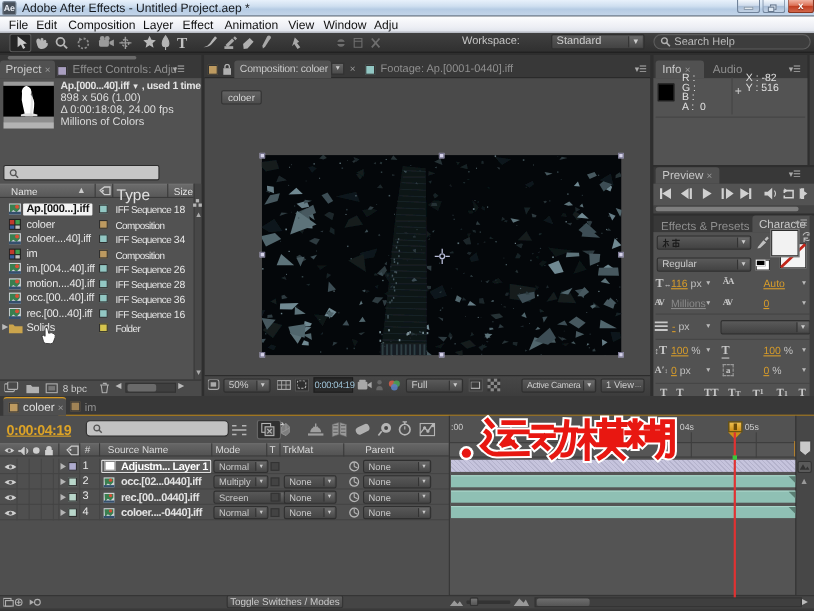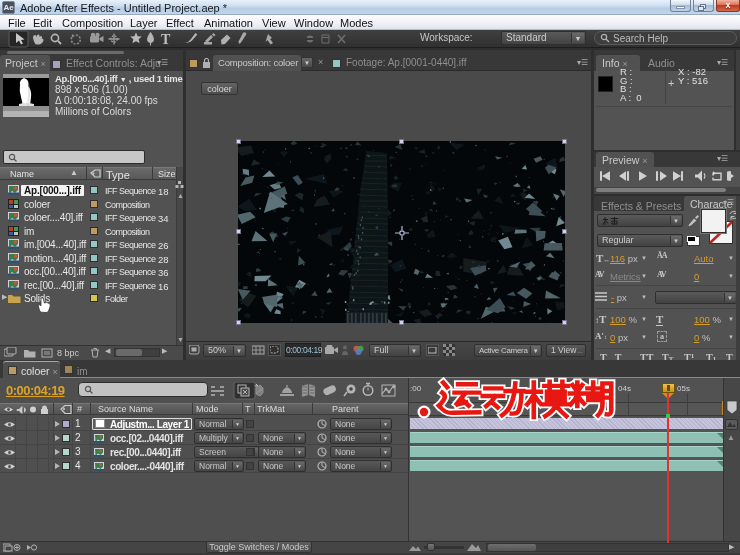--- a/index.html
+++ b/index.html
@@ -25,21 +25,21 @@
 
 <div class="a" style="left:0;top:15px;width:740px;height:15px;background:linear-gradient(#fdfdfe,#eceef4 70%,#dfe3ec);border-bottom:1px solid #b8bcc4"></div>
 <div class="a" style="left:8px;top:17px;font-size:11px;color:#111">File</div>
 <div class="a" style="left:33px;top:17px;font-size:11px;color:#111">Edit</div>
 <div class="a" style="left:62px;top:17px;font-size:11px;color:#111">Composition</div>
 <div class="a" style="left:130px;top:17px;font-size:11px;color:#111">Layer</div>
 <div class="a" style="left:166px;top:17px;font-size:11px;color:#111">Effect</div>
 <div class="a" style="left:204px;top:17px;font-size:11px;color:#111">Animation</div>
 <div class="a" style="left:262px;top:17px;font-size:11px;color:#111">View</div>
 <div class="a" style="left:294px;top:17px;font-size:11px;color:#111">Window</div>
-<div class="a" style="left:340px;top:17px;font-size:11px;color:#111">Modes</div>
+<div class="a" style="left:340px;top:17px;font-size:11px;color:#111">Adju</div>
 
 <div class="a" id="toolbar" style="left:0;top:30px;width:740px;height:18px;background:linear-gradient(#404040,#303030);border-bottom:1px solid #1e1e1e"></div>
 <svg class="a" style="left:0;top:30px" width="360" height="18" viewBox="0 0 360 18">
  <rect x="9" y="1" width="19" height="16" rx="2" fill="#262626" stroke="#5a5a5a"></rect>
  <path d="M16 3 L16 13 L19 10.5 L21 14.5 L23 13.5 L21 10 L24.5 9.5 Z" fill="#c9c9c9"></path>
  <path d="M33 8 q0-3 2-3 q1.5 0 1.5 2 q.5-3 2-2.5 q1.5 .3 1 2.5 q1.5-1.5 2.3-.5 q.8 1 0 2.5 q1.5-.5 1.7 .7 q.3 1.5-1.5 3.3 q-2 2-5 1.5 q-2.5-.5-3-3 z" fill="#b5b5b5"></path>
  <circle cx="55" cy="8" r="3.6" fill="none" stroke="#b5b5b5" stroke-width="1.6"></circle>
  <line x1="58" y1="11" x2="61" y2="14" stroke="#b5b5b5" stroke-width="1.8"></line>
  <path d="M76 5 a4.5 4.5 0 1 1 -4 2" fill="none" stroke="#8a8a8a" stroke-width="1.6" stroke-dasharray="2 1.4"></path>
  <path d="M72 4 l3 2 -3.4 1.8 z" fill="#8a8a8a"></path>
@@ -106,21 +106,21 @@
     <line x1="6" y1="6" x2="8.5" y2="8.5" stroke="#555" stroke-width="1.3"></line>
   </svg>
 
 <div class="a" style="left:0;top:167px;width:176px;height:13px;background:linear-gradient(#6b6b6b,#585858);border-top:1px solid #777;border-bottom:1px solid #3a3a3a"></div>
 <div class="a" style="left:10px;top:169px;font-size:9px;color:#e2e2e2">Name</div>
 <div class="a" style="left:70px;top:168px;font-size:8px;color:#ccc">▲</div>
 <svg class="a" style="left:90px;top:169px" width="11" height="9">
     <path d="M1 4 l4-3 h5 v7 h-5 z" fill="none" stroke="#ccc" stroke-width="1.2"></path>
     <circle cx="3.5" cy="4.5" r="1" fill="#ccc"></circle>
   </svg>
-<div class="a" style="left:106px;top:169px;font-size:11px;color:#e2e2e2">Type</div>
+<div class="a" style="left:106px;top:169px;font-size:14px;color:#e2e2e2">Type</div>
 <div class="a" style="left:158px;top:169px;font-size:9px;color:#e2e2e2">Size</div>
 <div class="vsep" style="left:86px;top:167px;height:13px"></div>
 <div class="vsep" style="left:102px;top:167px;height:13px"></div>
 <div class="vsep" style="left:152px;top:167px;height:13px"></div>
 
 <style>
 .prow{position:absolute;left:0;width:176px;height:13px;font-size:10px;color:#e6e6e6}
 .pname{position:absolute;left:24px;top:1px;letter-spacing:-.2px}
 .pchip{position:absolute;left:90px;top:2px;width:8px;height:8px;border:1px solid #2f2f2f}
 .ptype{position:absolute;left:105px;top:1.5px;letter-spacing:-.5px;font-size:9px}
@@ -910,21 +910,21 @@
 .cdd{position:absolute;font-size:6px;color:#bbb}
 .cicon{position:absolute;font-family:"Liberation Serif",serif;font-weight:bold;color:#c8c8c8;font-size:11px}
 </style>
 <div class="cicon" style="left:596px;top:252px">T<span style="font-size:7px">↔</span></div>
 <div class="crow" style="left:610px;top:253px"><span class="cval">116</span> px</div>
 <div class="cdd" style="left:641px;top:255px">▼</div>
 <div class="cicon" style="left:657px;top:251px;font-size:8px;letter-spacing:-1px">ĀA</div>
 <div class="crow" style="left:694px;top:253px"><span class="cval">Auto</span></div>
 <div class="cdd" style="left:728px;top:255px">▼</div>
 <div class="cicon" style="left:595px;top:270px;font-size:8px;letter-spacing:-1px">AV</div>
-<div class="crow" style="left:610px;top:271px"><span class="cdis">Metrics</span></div>
+<div class="crow" style="left:610px;top:271px"><span class="cdis">Millions</span></div>
 <div class="cdd" style="left:641px;top:273px">▼</div>
 <div class="cicon" style="left:657px;top:270px;font-size:8px;letter-spacing:-1px">AV</div>
 <div class="crow" style="left:694px;top:271px"><span class="cval">0</span></div>
 <div class="cdd" style="left:728px;top:273px">▼</div>
 <div class="hsep" style="left:596px;top:285px;width:140px;background:#454545"></div>
 <svg class="a" style="left:595px;top:291px" width="13" height="11">
     <g stroke="#c8c8c8" stroke-width="1.6">
       <path d="M0 2 h12 M0 5.5 h12 M0 9 h12"></path>
     </g>
   </svg>

